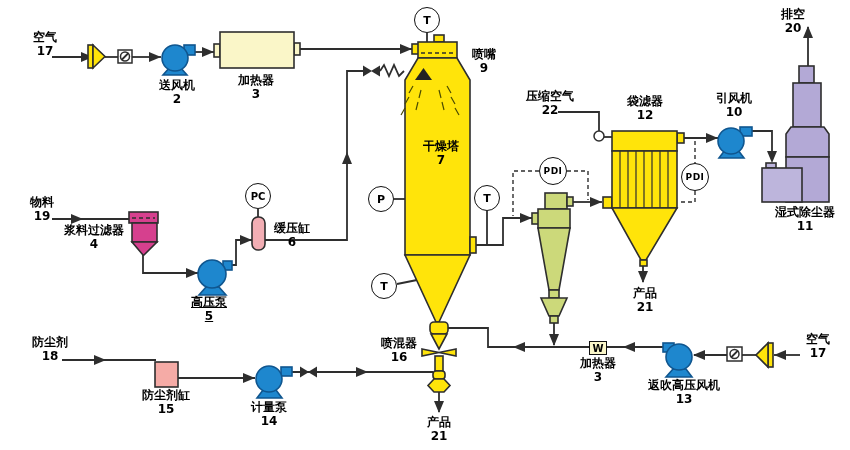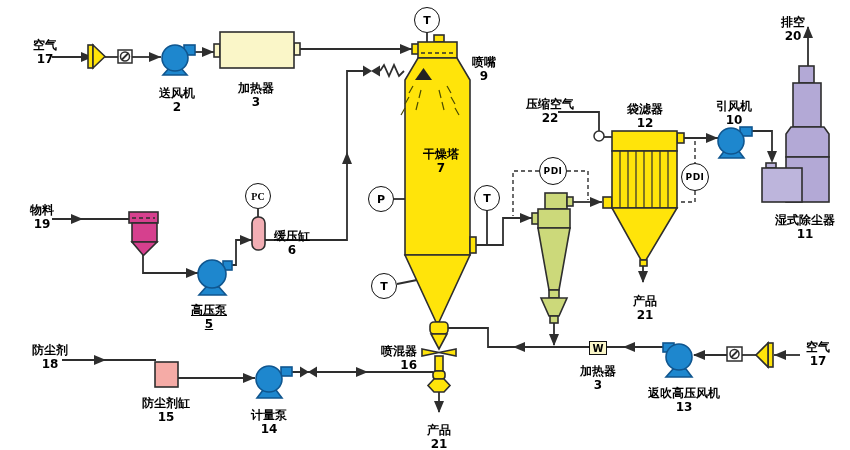--- a/index.html
+++ b/index.html
@@ -21,21 +21,21 @@
   .eqv{fill:var(--purple);stroke:var(--line);stroke-width:1.6;}
   .eqv2{fill:var(--purple2);stroke:var(--line);stroke-width:1.6;}
   .pipe{stroke:var(--line);stroke-width:1.8;fill:none;}
   .dash{stroke:var(--line);stroke-width:1.4;fill:none;stroke-dasharray:4 3;}
   .fin{stroke:var(--line);stroke-width:1.2;}
   .arr{fill:var(--line);}
   .spray{stroke:#4a4a00;stroke-width:1.2;}
   .wht{fill:#fff;stroke:var(--line);stroke-width:1.5;}
   .nz{fill:#222;}
   .lbl{position:absolute;transform:translateX(-50%);text-align:center;font-weight:bold;
-       font-size:12px;line-height:1.15;color:#000;white-space:nowrap;margin-top:8px;}
+       font-size:12px;line-height:1.15;color:#000;white-space:nowrap;}
   .inst{position:absolute;background:#fff;border:1.6px solid #111;border-radius:50%;
         display:flex;align-items:center;justify-content:center;font-weight:bold;
         font-size:11px;color:#000;box-sizing:border-box;}
   .wbox{position:absolute;background:var(--pale);border:1.5px solid #111;display:flex;
         align-items:center;justify-content:center;font-weight:bold;font-size:10px;
         color:#000;box-sizing:border-box;}
 </style>
 </head>
 <body>
 
@@ -259,21 +259,21 @@
     <path class="eqb" d="M257,398 L282,398 L276,390 L263,390 Z"></path>
     <rect class="eqb" x="281" y="367" width="11" height="9"></rect>
     <circle class="eqb" cx="269" cy="379" r="13"></circle>
   </g>
 </svg>
 
 <div class="inst" style="left:414px;top:7px;width:26px;height:26px;">T</div>
 <div class="inst" style="left:368px;top:186px;width:26px;height:26px;">P</div>
 <div class="inst" style="left:474px;top:185px;width:26px;height:26px;">T</div>
 <div class="inst" style="left:371px;top:273px;width:26px;height:26px;">T</div>
-<div class="inst" style="left:245px;top:183px;width:26px;height:26px;font-size:10px;font-family:Liberation Serif, serif;">PC</div>
+<div class="inst" style="left:245px;top:183px;width:26px;height:26px;font-size:10px;">PC</div>
 <div class="inst" style="left:539px;top:157px;width:28px;height:28px;font-size:9px;letter-spacing:0.5px;">PDI</div>
 <div class="inst" style="left:681px;top:163px;width:28px;height:28px;font-size:9px;letter-spacing:0.5px;">PDI</div>
 <div class="wbox" style="left:589px;top:341px;width:18px;height:14px;">W</div>
 
 <div class="lbl" style="left:45px;top:31px;">
   <div>空气</div>
       <div>17</div>
     </div>
 <div class="lbl" style="left:177px;top:79px;">
   <div>送风机</div>
@@ -288,20 +288,24 @@
       <div>9</div>
     </div>
 <div class="lbl" style="left:441px;top:140px;">
   <div>干燥塔</div>
       <div>7</div>
     </div>
 <div class="lbl" style="left:42px;top:196px;">
   <div>物料</div>
       <div>19</div>
     </div>
+<div class="lbl" style="left:94px;top:224px;">
+  <div>浆料过滤器</div>
+      <div>4</div>
+    </div>
 <div class="lbl" style="left:209px;top:296px;text-decoration:underline;">
   <div>高压泵</div>
       <div>5</div>
     </div>
 <div class="lbl" style="left:292px;top:222px;">
   <div>缓压缸</div>
       <div>6</div>
     </div>
 <div class="lbl" style="left:550px;top:90px;">
   <div>压缩空气</div>
@@ -324,21 +328,21 @@
       <div>11</div>
     </div>
 <div class="lbl" style="left:645px;top:287px;">
   <div>产品</div>
       <div>21</div>
     </div>
 <div class="lbl" style="left:439px;top:416px;">
   <div>产品</div>
       <div>21</div>
     </div>
-<div class="lbl" style="left:399px;top:337px;text-align:right;">
+<div class="lbl" style="left:399px;top:337px;">
   <div>喷混器</div>
       <div>16</div>
     </div>
 <div class="lbl" style="left:50px;top:336px;">
   <div>防尘剂</div>
       <div>18</div>
     </div>
 <div class="lbl" style="left:166px;top:389px;">
   <div>防尘剂缸</div>
       <div>15</div>

